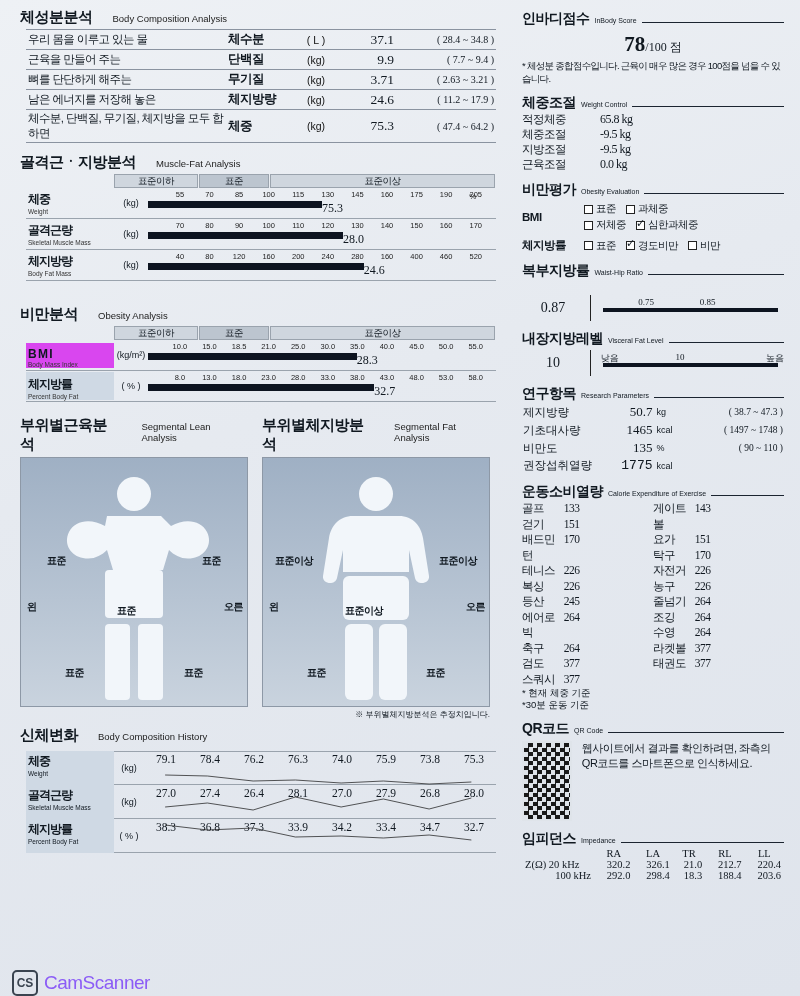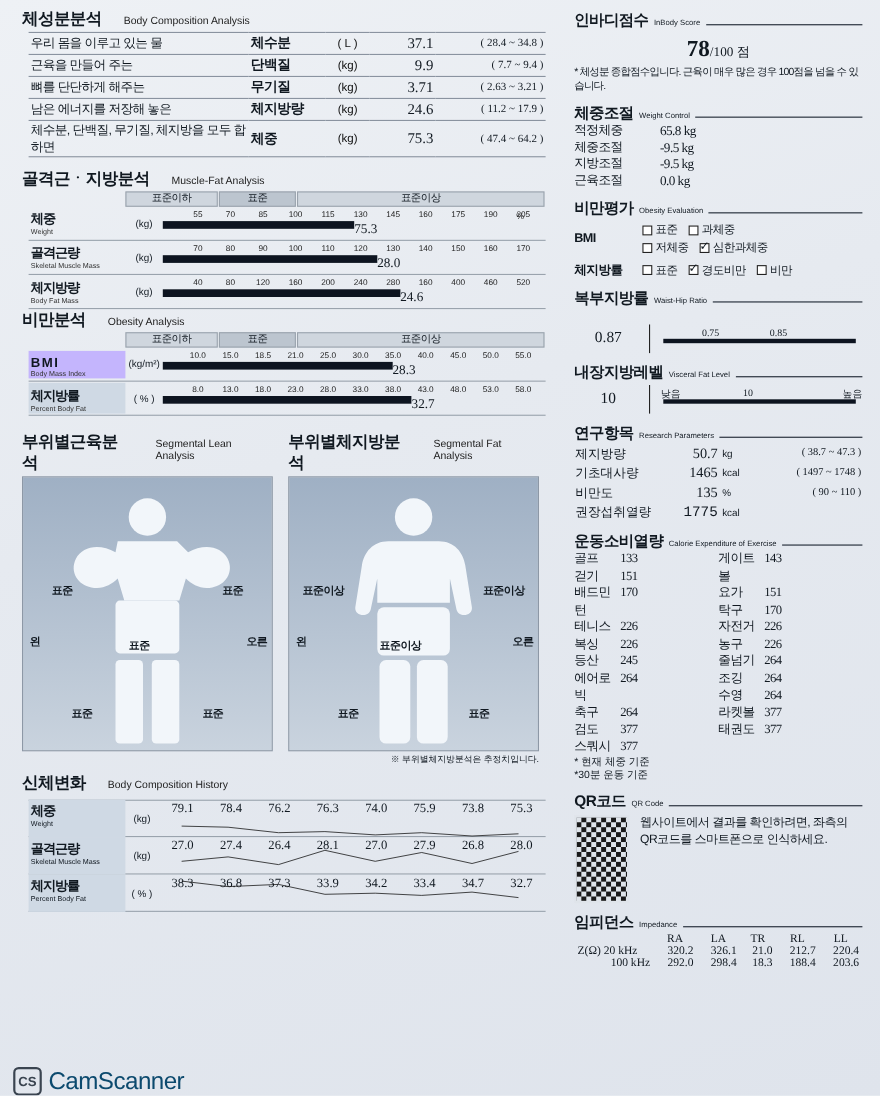--- a/index.html
+++ b/index.html
@@ -109,21 +109,21 @@
 
   .qr { width:86px; height:80px; background:
       repeating-conic-gradient(#1a1a1a 0% 25%, #dfe4ea 0% 50%);
       background-size:9px 9px; border:2px solid #dfe4ea; filter:blur(0.4px);}
   .imp { font-size:10.5px; font-family:"Liberation Serif", serif; }
   .imp td { padding:0 3px; text-align:right; }
   .imp .hdr { text-align:center; }
 
   .footer { position:absolute; left:12px; bottom:0px; display:flex; align-items:center; gap:6px; }
   .cs-logo { width:26px; height:26px; border:2px solid #3a4450; border-radius:5px; display:flex; align-items:center; justify-content:center; font-size:12px; font-weight:bold; color:#3a4450;}
-  .cs-text { font-size:22px; color:#0c4a6e; letter-spacing:-0.5px; }
+  .cs-text { font-size:19px; color:#8b5cf6; letter-spacing:-0.5px; }
 </style>
 </head>
 <body>
 
 <div class="sheet"></div>
 
 <div class="col-left">
 
   <div class="sect-title">
     <span class="ko">체성분분석</span>
@@ -250,32 +250,32 @@
           <span style="left:72%">400</span>
           <span style="left:80.5%">460</span>
           <span style="left:89%">520</span>
         </div>
         <div class="barline" style="width:62%"></div>
         <div class="barval" style="left:62%">24.6</div>
       </div>
     </div>
   </div>
 
-  <div class="sect-title" style="margin-top:0">
+  <div class="sect-title" style="margin-top:24px">
     <span class="ko">비만분석</span>
     <span class="en">Obesity Analysis</span>
   </div>
   <div class="bars">
     <div class="scaleHead">
       <div class="sh1">표준이하</div>
       <div class="sh2">표준</div>
       <div class="sh3">표준이상</div>
     </div>
     <div class="rowbar">
-      <div class="rlabel" style="background:#c4b5fd;height:100%;padding-top:4px">
+      <div class="rlabel" style="background:#d946ef;height:100%;padding-top:4px">
         <span class="ko">B M I</span>
         <span class="en">Body Mass Index</span>
       </div>
       <div class="runit">(kg/m²)</div>
       <div class="rgraph">
         <div class="ticks">
           <span style="left:4%">10.0</span>
           <span style="left:12.5%">15.0</span>
           <span style="left:21%">18.5</span>
           <span style="left:29.5%">21.0</span>

